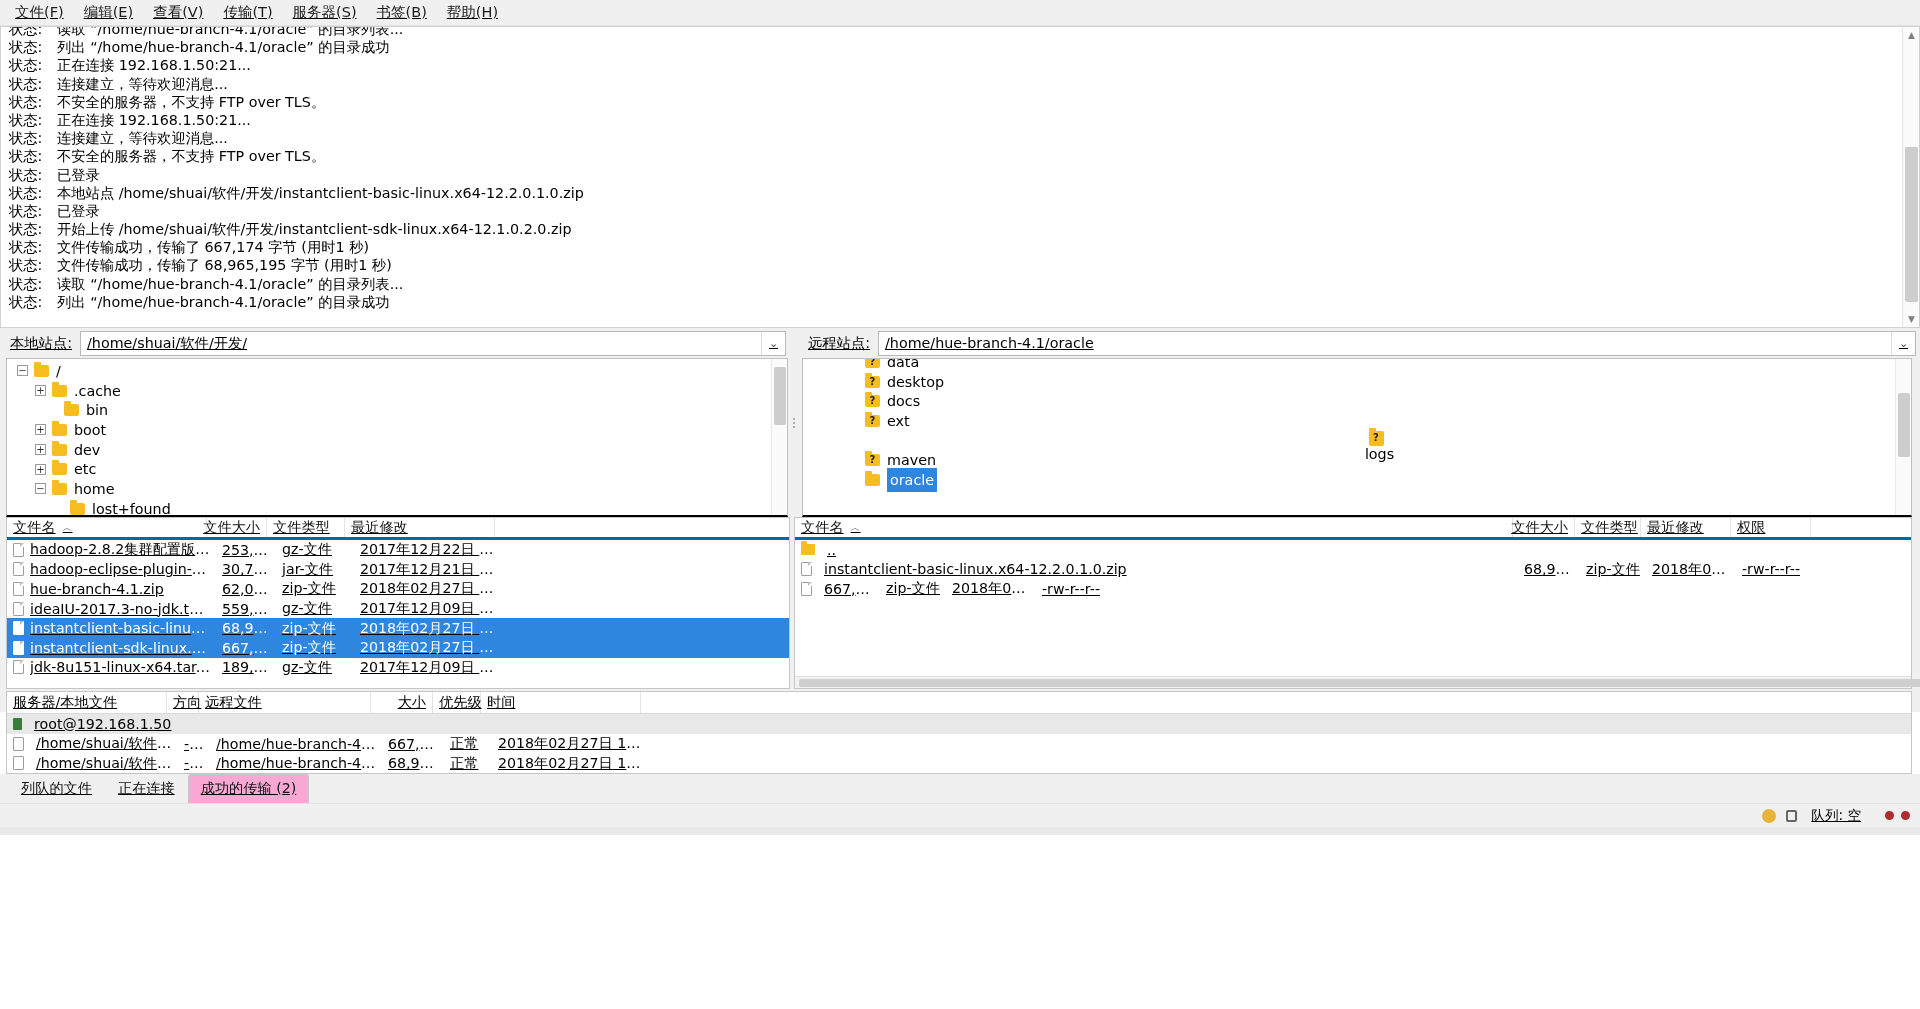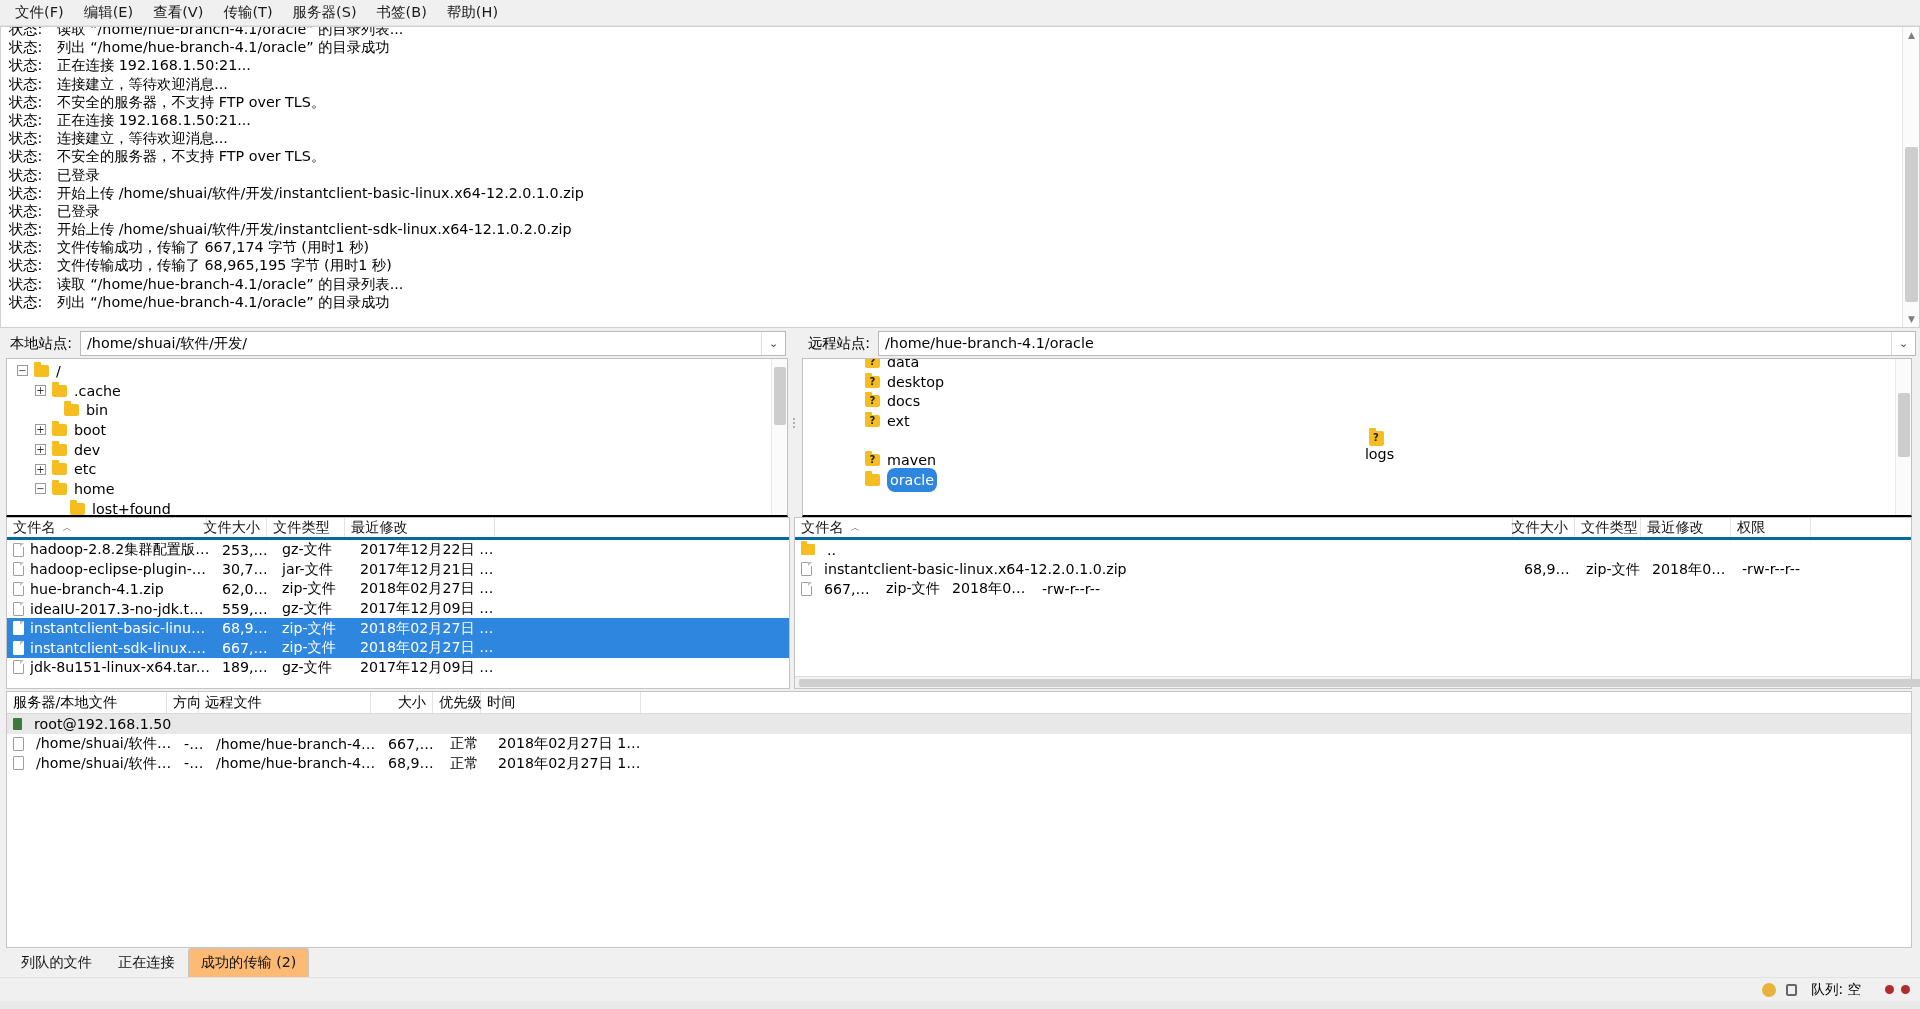--- a/index.html
+++ b/index.html
@@ -4,21 +4,21 @@
 <style>
   * { box-sizing: border-box; margin: 0; padding: 0; }
   html, body {
     width: 1920px; height: 1009px;
     font-family: "DejaVu Sans", "Liberation Sans", sans-serif;
     font-size: 14px;
     background: #ffffff;
     color: #000000;
     overflow: hidden;
   }
-  .app { width: 1920px; height: 1009px; display: flex; flex-direction: column; background:#f0f0f0; }
+  .app { width: 1920px; height: 712px; display: flex; flex-direction: column; background:#f0f0f0;text-decoration:underline; }
 
   
   .menubar {
     height: 26px; display: flex; align-items: center;
     background: #f0f0f0; padding-left: 6px; gap: 2px;
     border-bottom: 1px solid #e2e2e2;
     flex: 0 0 26px;
   }
   .menu-item {
     padding: 3px 9px; font-size: 14.5px; color: #1a1a1a; cursor: default;
@@ -110,21 +110,21 @@
   .folder:before{
     content:""; position:absolute; top:-3px; left:0; width:7px; height:3px;
     background:#f5bd20; border-radius:1px 1px 0 0;
   }
   .folder.q:after{
     content:"?"; position:absolute; inset:0; font-size:10px; font-weight:bold;
     color:#222; display:flex;align-items:center;justify-content:center;
     line-height:12px;
   }
   .tlabel { color:#000; }
-  .trow.sel .tlabel { background:#2f86de; color:#fff; padding:4px 3px;border-radius:8px; }
+  .trow.sel .tlabel { background:#2f86de; color:#fff; padding:4px 3px; }
   .tscroll { position:absolute;right:0;top:0;bottom:0;width:16px;background:#fbfbfb;border-left:1px solid #e9e9e9; }
   .tscroll .thumb { position:absolute;left:2px;width:12px;background:#cdcdcd;border-radius:2px; }
 
   
   .lists { flex: 0 0 172px; display:flex; background:#f0f0f0; }
   .list-pane { display:flex; flex-direction:column; background:#fff; border:1px solid #c5c5c5; }
   .list-pane.left { width: 784px; margin-left:6px; }
   .list-pane.right { width: 1118px; margin-left:4px; margin-right:8px; }
   .lhead { display:flex; height:22px; border-bottom:3px solid #0369a1; background:#fff; flex:0 0 22px; }
   .lhead .col {
@@ -169,21 +169,21 @@
     width:11px;height:14px;flex:0 0 11px;margin:0 6px 0 6px;
     background:#fff;border:1px solid #9e9e9e;border-radius:1px;position:relative;
   }
 
   
   .tabs { flex:0 0 28px; display:flex; align-items:flex-end; padding-left:8px; background:#f0f0f0; }
   .tab {
     font-size:14.2px; padding:4px 12px 5px 12px; color:#111;
     border:1px solid transparent; border-bottom:0; cursor:default;
   }
-  .tab.active { background:#fdba74; border-color:#c7c7c7; border-radius:3px 3px 0 0; }
+  .tab.active { background:#f9a8d4; border-color:#c7c7c7; border-radius:3px 3px 0 0; }
   .statusbar {
     flex:0 0 24px; display:flex; align-items:center; justify-content:flex-end;
     gap:10px; padding-right:10px; background:#f0f0f0; border-top:1px solid #e2e2e2;
     font-size:13.6px;
   }
   .statusbar .sicon { width:14px;height:14px;border-radius:50%;background:#e8b33a; }
   .statusbar .lock { width:11px;height:12px;border:2px solid #666;border-radius:2px;position:relative; }
   .statusbar .queuetext { margin-left:4px; }
   .statusbar .dots { display:flex; gap:7px; margin-left:14px; }
   .statusbar .dots i { width:9px;height:9px;border-radius:50%;background:#2b7a2b;display:block; }
@@ -238,21 +238,21 @@
         <div class="logline">
           <span class="lbl">状态:</span>
           <span>不安全的服务器，不支持 FTP over TLS。</span>
         </div>
         <div class="logline">
           <span class="lbl">状态:</span>
           <span>已登录</span>
         </div>
         <div class="logline">
           <span class="lbl">状态:</span>
-          <span>开始上传 /home/shuai/软件/开发/instantclient-basic-linux.x64-12.2.0.1.0.zip</span>
+          <span>本地站点 /home/shuai/软件/开发/instantclient-basic-linux.x64-12.2.0.1.0.zip</span>
         </div>
         <div class="logline">
           <span class="lbl">状态:</span>
           <span>已登录</span>
         </div>
         <div class="logline">
           <span class="lbl">状态:</span>
           <span>开始上传 /home/shuai/软件/开发/instantclient-sdk-linux.x64-12.1.0.2.0.zip</span>
         </div>
         <div class="logline">

